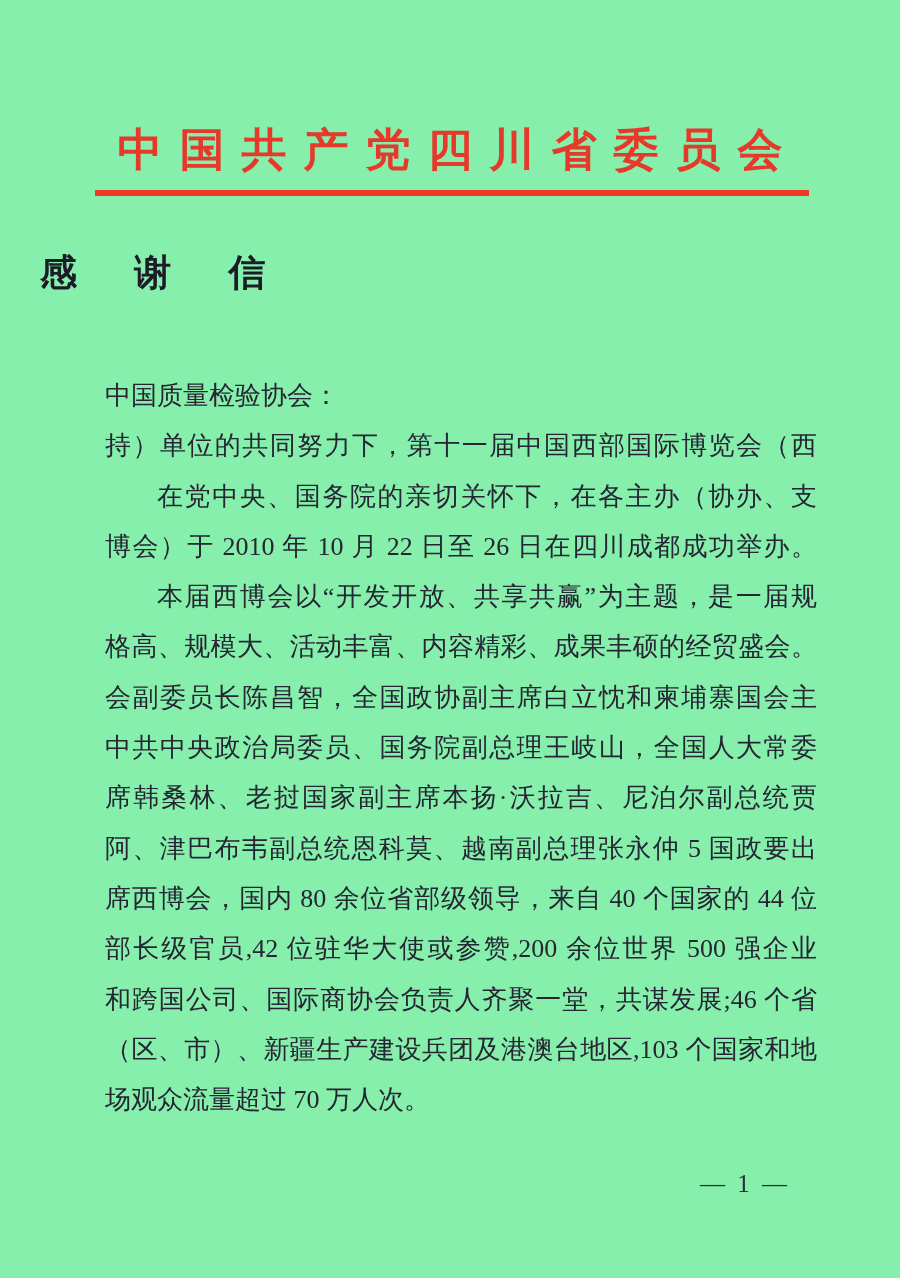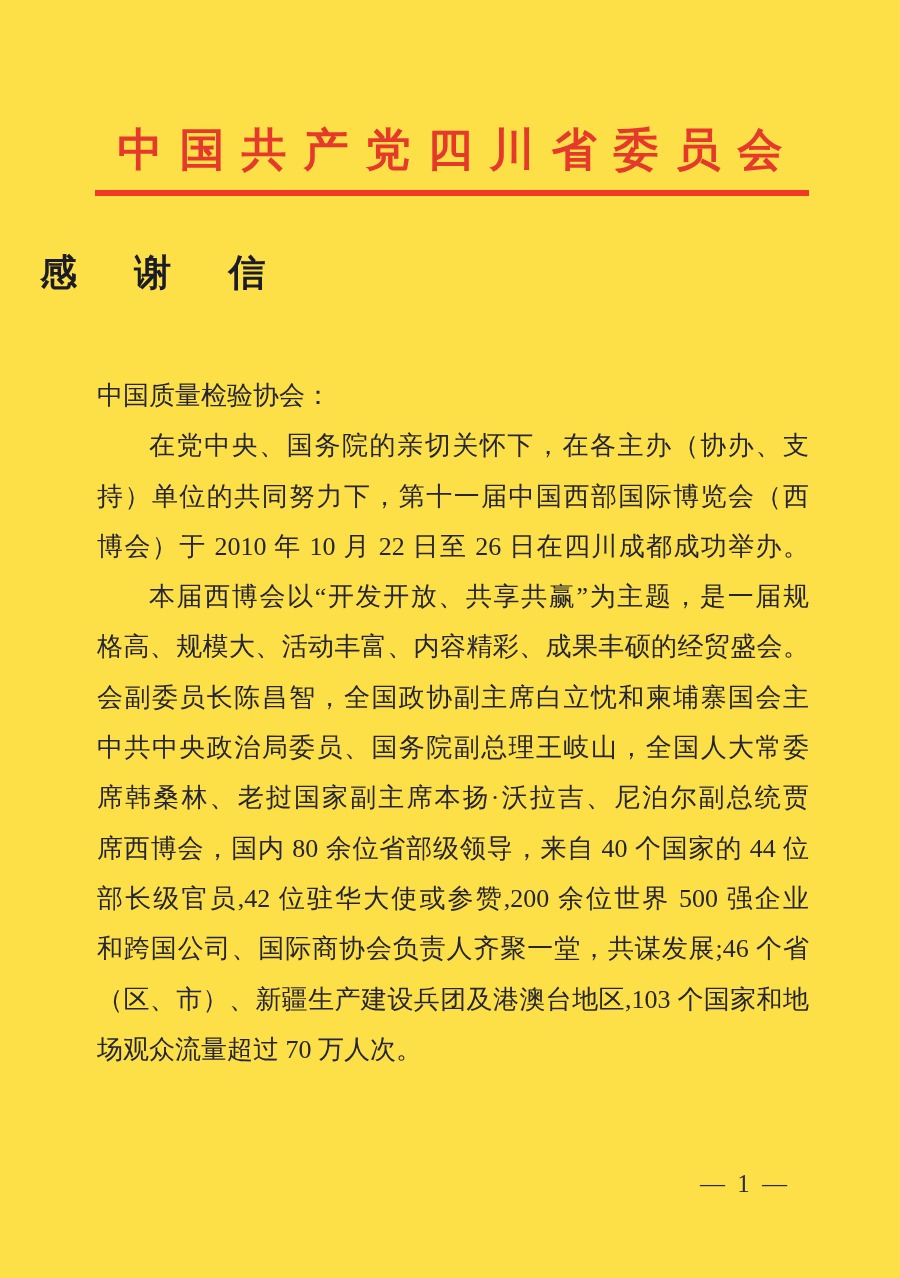--- a/index.html
+++ b/index.html
@@ -4,21 +4,21 @@
 <style>
   * { margin: 0; padding: 0; box-sizing: border-box; }
   html, body { background: #ffffff; }
   body {
     font-family: "Liberation Serif", "DejaVu Serif", serif;
   }
   .page {
     position: relative;
     width: 900px;
     height: 1278px;
-    background: #fde047;
+    background: #86efac;
     overflow: hidden;
   }
   .letterhead-title {
     position: absolute;
     top: 120px;
     left: 0;
     width: 100%;
     text-align: center;
     font-size: 45px;
     font-weight: bold;
@@ -44,21 +44,21 @@
     font-size: 37px;
     font-weight: bold;
     letter-spacing: 24px;
     text-indent: 24px;
     color: #1c1c28;
     white-space: nowrap;
   }
   .letter-body {
     position: absolute;
     top: 371px;
-    left: 97px;
+    left: 105px;
     width: 712px;
     color: #252533;
     font-size: 26px;
   }
   .line {
     height: 50.3px;
     line-height: 50.3px;
     white-space: nowrap;
   }
   .line.j {
@@ -86,28 +86,29 @@
 <div class="page">
 
   <div class="letterhead-title">中国共产党四川省委员会</div>
 
   <div class="red-rule"></div>
 
   <div class="doc-title">感 谢 信</div>
 
   <div class="letter-body">
     <div class="line plain">中国质量检验协会：</div>
+    <div class="line j">持）单位的共同努力下，第十一届中国西部国际博览会（西</div>
     <div class="line j indent">在党中央、国务院的亲切关怀下，在各主办（协办、支</div>
-    <div class="line j">持）单位的共同努力下，第十一届中国西部国际博览会（西</div>
     <div class="line j">博会）于 2010 年 10 月 22 日至 26 日在四川成都成功举办。</div>
     <div class="line j indent">本届西博会以“开发开放、共享共赢”为主题，是一届规</div>
     <div class="line j">格高、规模大、活动丰富、内容精彩、成果丰硕的经贸盛会。</div>
     <div class="line j">会副委员长陈昌智，全国政协副主席白立忱和柬埔寨国会主</div>
     <div class="line j">中共中央政治局委员、国务院副总理王岐山，全国人大常委</div>
     <div class="line j">席韩桑林、老挝国家副主席本扬·沃拉吉、尼泊尔副总统贾</div>
+    <div class="line j">阿、津巴布韦副总统恩科莫、越南副总理张永仲 5 国政要出</div>
     <div class="line j">席西博会，国内 80 余位省部级领导，来自 40 个国家的 44 位</div>
     <div class="line j">部长级官员,42 位驻华大使或参赞,200 余位世界 500 强企业</div>
     <div class="line j">和跨国公司、国际商协会负责人齐聚一堂，共谋发展;46 个省</div>
     <div class="line j">（区、市）、新疆生产建设兵团及港澳台地区,103 个国家和地</div>
     <div class="line plain">场观众流量超过 70 万人次。</div>
   </div>
 
   <div class="page-num">— 1 —</div>
 
 </div>

